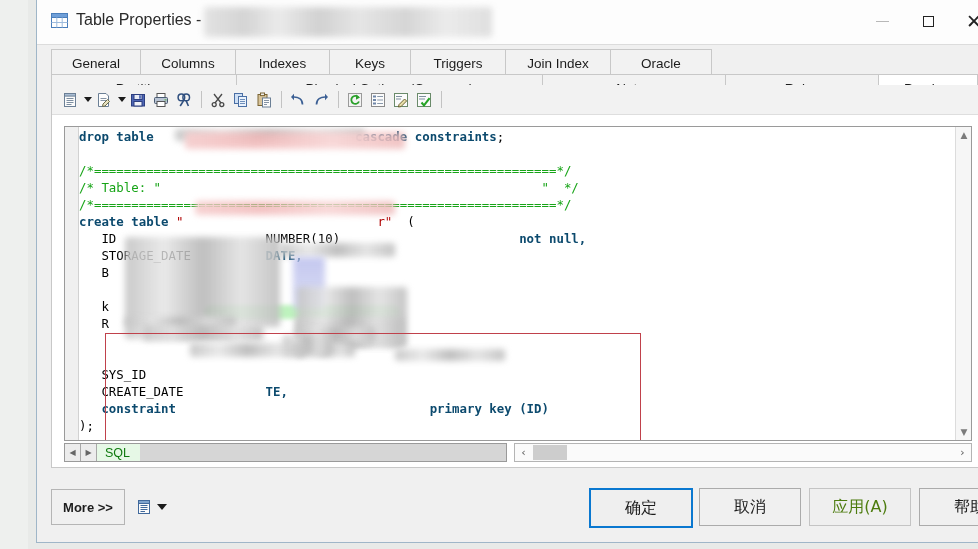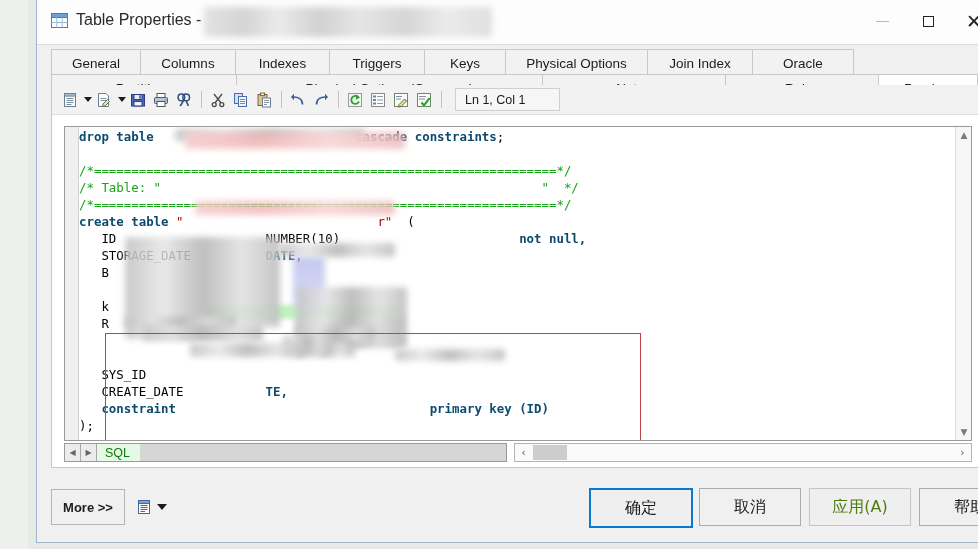--- a/index.html
+++ b/index.html
@@ -250,28 +250,25 @@
       <div class="tabrow tabrow1" id="tabrow1">
           <div class="tab" style="width: 90px;">
             <span>General</span>
           </div>
           <div class="tab" style="width: 96px;">
             <span>Columns</span>
           </div>
           <div class="tab" style="width: 95px;">
             <span>Indexes</span>
           </div>
+          <div class="tab" style="width: 82px;">
+            <span>Keys</span>
+          </div>
           <div class="tab" style="width: 96px;">
             <span>Triggers</span>
-          </div>
-          <div class="tab" style="width: 82px;">
-            <span>Keys</span>
-          </div>
-          <div class="tab" style="width: 143px;">
-            <span>Physical Options</span>
           </div>
           <div class="tab" style="width: 106px;">
             <span>Join Index</span>
           </div>
           <div class="tab" style="width: 102px;">
             <span>Oracle</span>
           </div>
         </div>
       <div class="tabrow tabrow2" id="tabrow2">
           <div class="tab" style="width: 186px;">
@@ -423,21 +420,20 @@
           <svg width="16" height="16" viewBox="0 0 16 16">
             <rect x="1.5" y="1.5" width="13" height="13" fill="#fbfbfb" stroke="#6a8a6a"></rect>
             <line x1="3" y1="4.5" x2="10" y2="4.5" stroke="#7f8f9f"></line>
             <line x1="3" y1="7" x2="9" y2="7" stroke="#7f8f9f"></line>
             <path d="M5.5 10.5 L8 13.4 L13.6 6.2" fill="none" stroke="#27a427" stroke-width="2.1"></path>
           </svg>
         </div>
 
         <span class="tb-sep"></span>
 
-        <div class="lncol">Ln 1, Col 1</div>
       </div>
 
       <div class="editor-host">
         <div class="gutter"></div>
         <div class="code" id="code-area"><div><span class="kw">drop table </span><span class="plain">                          </span><span class="kw">cascade constraints</span><span class="plain">;</span></div><div>&nbsp;</div><div><span class="cmt">/*==============================================================*/</span></div><div><span class="cmt">/* Table: "                                                   "  */</span></div><div><span class="cmt">/*==============================================================*/</span></div><div><span class="kw">create table </span><span class="str">"                          r"</span><span class="plain">  (</span></div><div><span class="plain">   ID                    </span><span class="plain">NUMBER(10)</span><span class="plain">                        </span><span class="kw">not null,</span></div><div><span class="plain">   STORAGE_DATE          </span><span class="kw">DATE,</span></div><div><span class="plain">   B                     </span></div><div><span class="plain">                         </span></div><div><span class="plain">   k                     </span></div><div><span class="plain">   R                     </span></div><div><span class="plain">                         </span></div><div><span class="plain">                         </span></div><div><span class="plain">   SYS_ID                </span></div><div><span class="plain">   CREATE_DATE           </span><span class="kw">TE,</span></div><div><span class="kw">   constraint </span><span class="plain">                                 </span><span class="kw">primary key (ID)</span></div><div><span class="plain">);</span></div></div>
 
         <div class="blob blob-gray" style="left:110px;top:2px;width:190px;height:12px;"></div>
         <div class="blob blob-pink" style="left:120px;top:5px;width:220px;height:17px;"></div>
         <div class="greenhl"></div>
         <div class="blob blob-pink" style="left:130px;top:74px;width:200px;height:14px;"></div>

